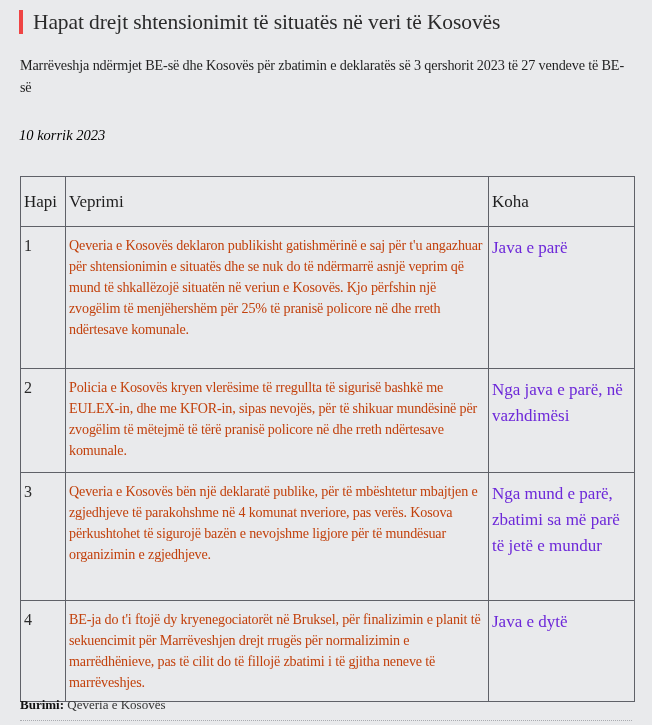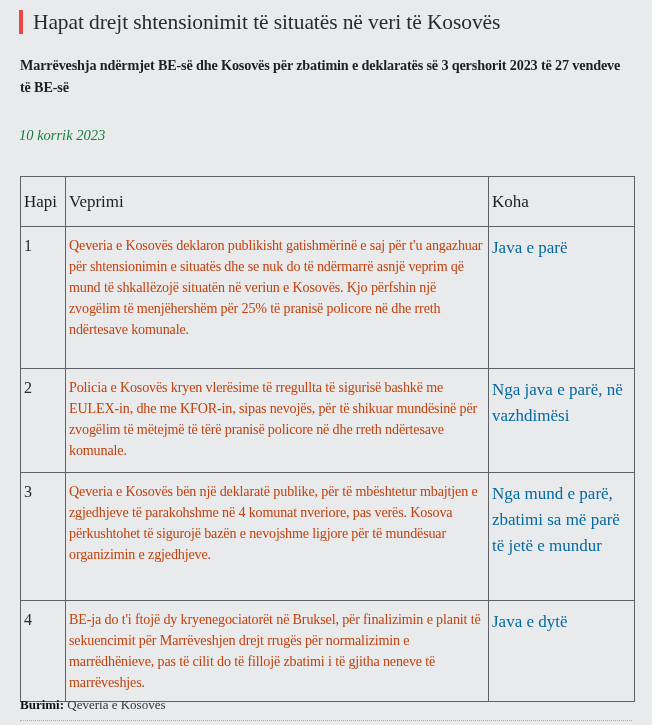--- a/index.html
+++ b/index.html
@@ -37,32 +37,32 @@
       white-space: nowrap;
       letter-spacing: -0.1px;
     }
     .subtitle {
       position: absolute;
       left: 20px;
       top: 54px;
       width: 610px;
       font-size: 14.2px;
       line-height: 22px;
-      font-weight: bold;
+      font-weight: normal;
       color: #1f1f1f;
       margin: 0;
       letter-spacing: -0.15px;
     }
     .date {
       position: absolute;
       left: 19px;
       top: 127px;
       font-size: 14.5px;
       font-style: italic;
-      color: #15803d;
+      color: #000000;
       margin: 0;
     }
     table.steps {
       position: absolute;
       left: 20px;
       top: 176px;
       width: 614px;
       border-collapse: collapse;
       table-layout: fixed;
     }
@@ -92,21 +92,21 @@
       font-size: 14.1px;
       line-height: 21px;
       padding: 5px 4px 5px 4px;
       color: #c2410c;
       letter-spacing: -0.15px;
     }
     td.time {
       font-size: 17px;
       line-height: 26px;
       padding: 2px 4px;
-      color: #0369a1;
+      color: #6d28d9;
     }
     tr.r1 td { height: 125px; }
     tr.r2 td { height: 87px; }
     tr.r3 td { height: 111px; }
     tr.r4 td { height: 84px; }
     .source {
       position: absolute;
       left: 20px;
       top: 697px;
       font-size: 13px;

